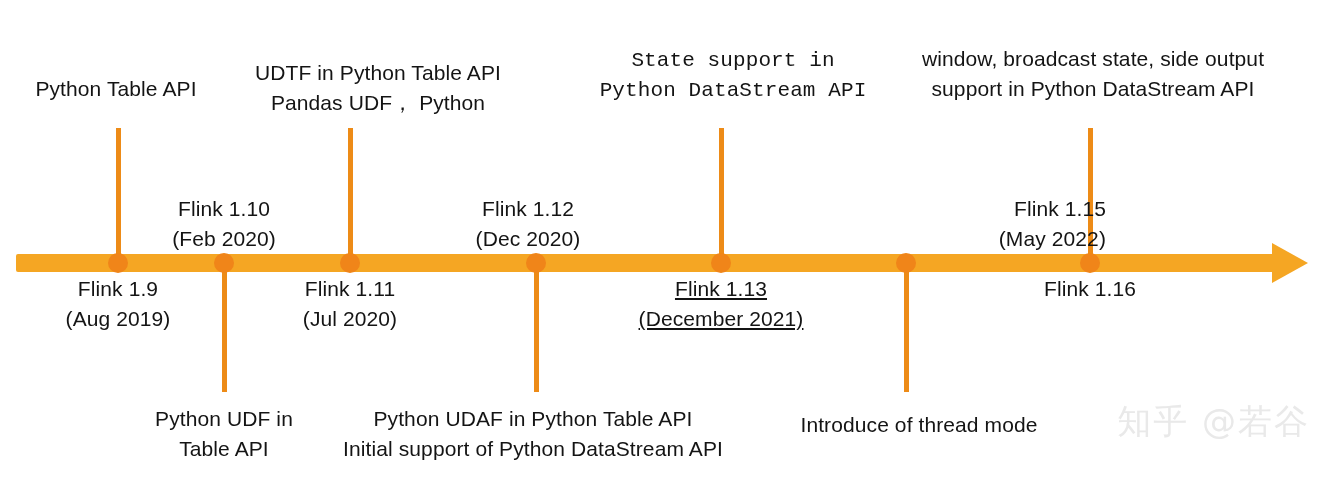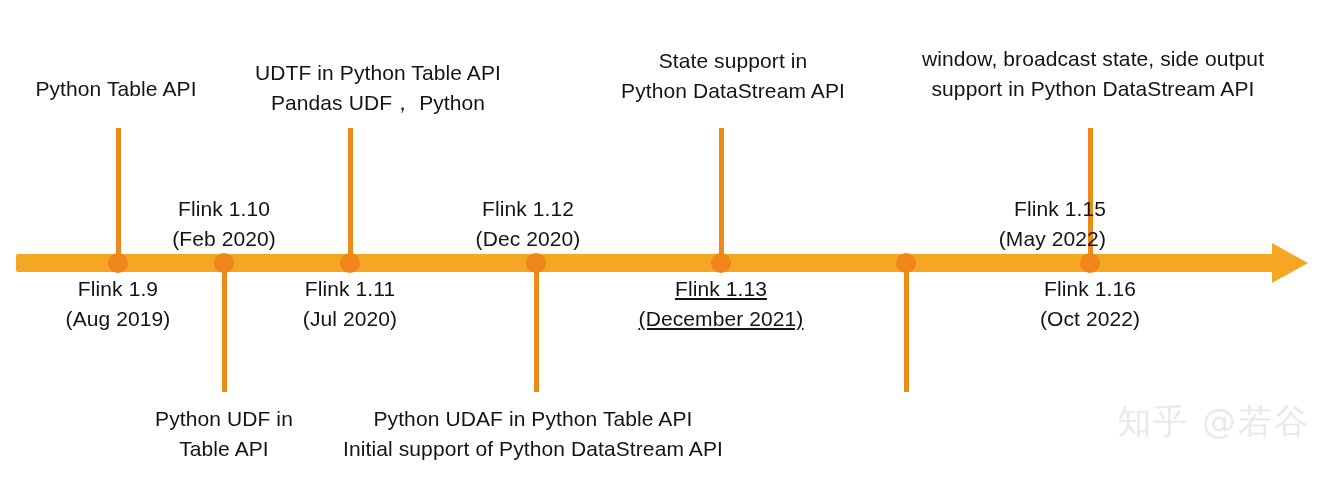--- a/index.html
+++ b/index.html
@@ -156,29 +156,31 @@
       <span class="line">(Dec 2020)</span>
     </div>
     <div class="label" style="top: 404px; left: 233px; width: 600px;">
       <span class="line">Python UDAF in Python Table API</span>
       <span class="line">Initial support of Python DataStream API</span>
     </div>
     <div class="label" style="top: 274px; left: 521px; width: 400px; text-decoration: underline;">
       <span class="line">Flink 1.13</span>
       <span class="line">(December 2021)</span>
     </div>
-    <div class="label" style="top: 46px; left: 433px; width: 600px;">
+    <div class="label" style="top: 46px; left: 433px; width: 600px; font-family: Liberation Mono, monospace;">
       <span class="line">State support in</span>
       <span class="line">Python DataStream API</span>
     </div>
     <div class="label" style="top: 194px; left: 706px; width: 400px; text-align: right;">
       <span class="line">Flink 1.15</span>
       <span class="line">(May 2022)</span>
     </div>
+    <div class="label" style="top: 410px; left: 619px; width: 600px;">
+      <span class="line">Introduce of thread mode</span>
+    </div>
     <div class="label" style="top: 274px; left: 890px; width: 400px;">
       <span class="line">Flink 1.16</span>
-      <span class="line">(Oct 2022)</span>
     </div>
     <div class="label" style="top: 44px; left: 793px; width: 600px;">
       <span class="line">window, broadcast state, side output</span>
       <span class="line">support in Python DataStream API</span>
     </div>
   </div>
 
 </body></html>

